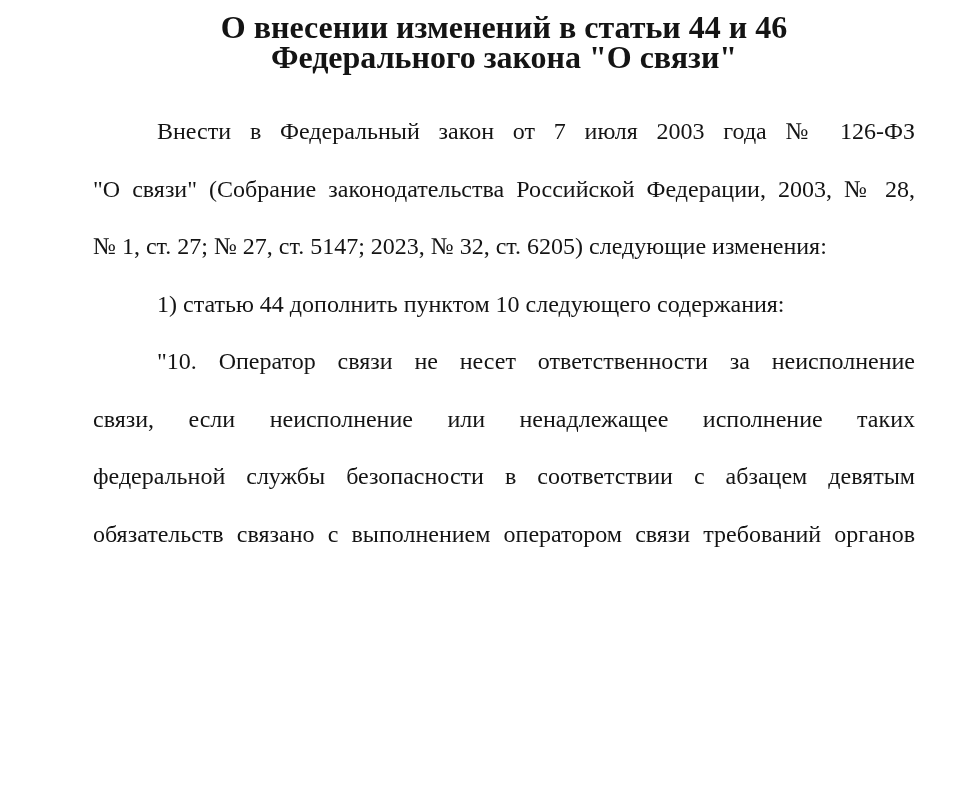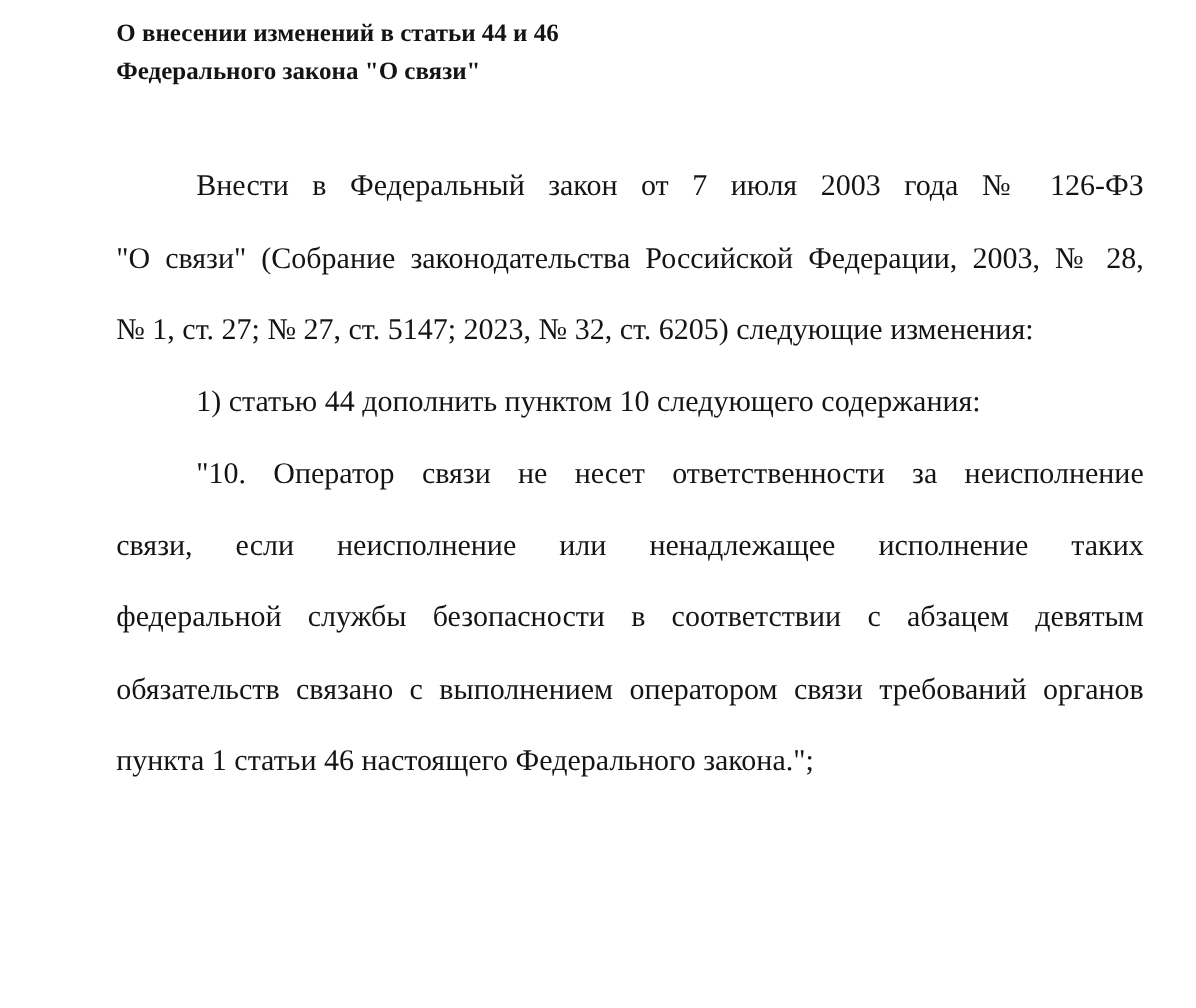--- a/index.html
+++ b/index.html
@@ -14,28 +14,29 @@
     background: #ffffff;
     overflow: hidden;
     font-family: "Liberation Serif", "DejaVu Serif", serif;
     color: #141414;
   }
   .doc-title {
     position: absolute;
     left: 93px;
     top: 13px;
     width: 822px;
-    font-size: 20px;
+    text-align: center;
+    font-size: 32px;
     font-weight: bold;
     line-height: 29.5px;
   }
   .doc-body {
     position: absolute;
     left: 93px;
-    top: 121px;
+    top: 103px;
     width: 822px;
     font-size: 24px;
   }
   .doc-line {
     height: 57.5px;
     line-height: 57.5px;
     white-space: nowrap;
   }
   .doc-line.jst {
     white-space: normal;
@@ -70,17 +71,16 @@
 
     <div class="paragraph">
       <div class="doc-line left ind">1) статью 44 дополнить пунктом 10 следующего содержания:</div>
     </div>
 
     <div class="paragraph">
       <div class="doc-line jst ind">"10. Оператор связи не несет ответственности за неисполнение</div>
       <div class="doc-line jst">связи, если неисполнение или ненадлежащее исполнение таких</div>
       <div class="doc-line jst">федеральной службы безопасности в соответствии с абзацем девятым</div>
       <div class="doc-line jst">обязательств связано с выполнением оператором связи требований органов</div>
-      <div class="doc-line left">пункта 1 статьи 46 настоящего Федерального закона.";</div>
     </div>
 
   </div>
 </div>
 
 </body></html>

